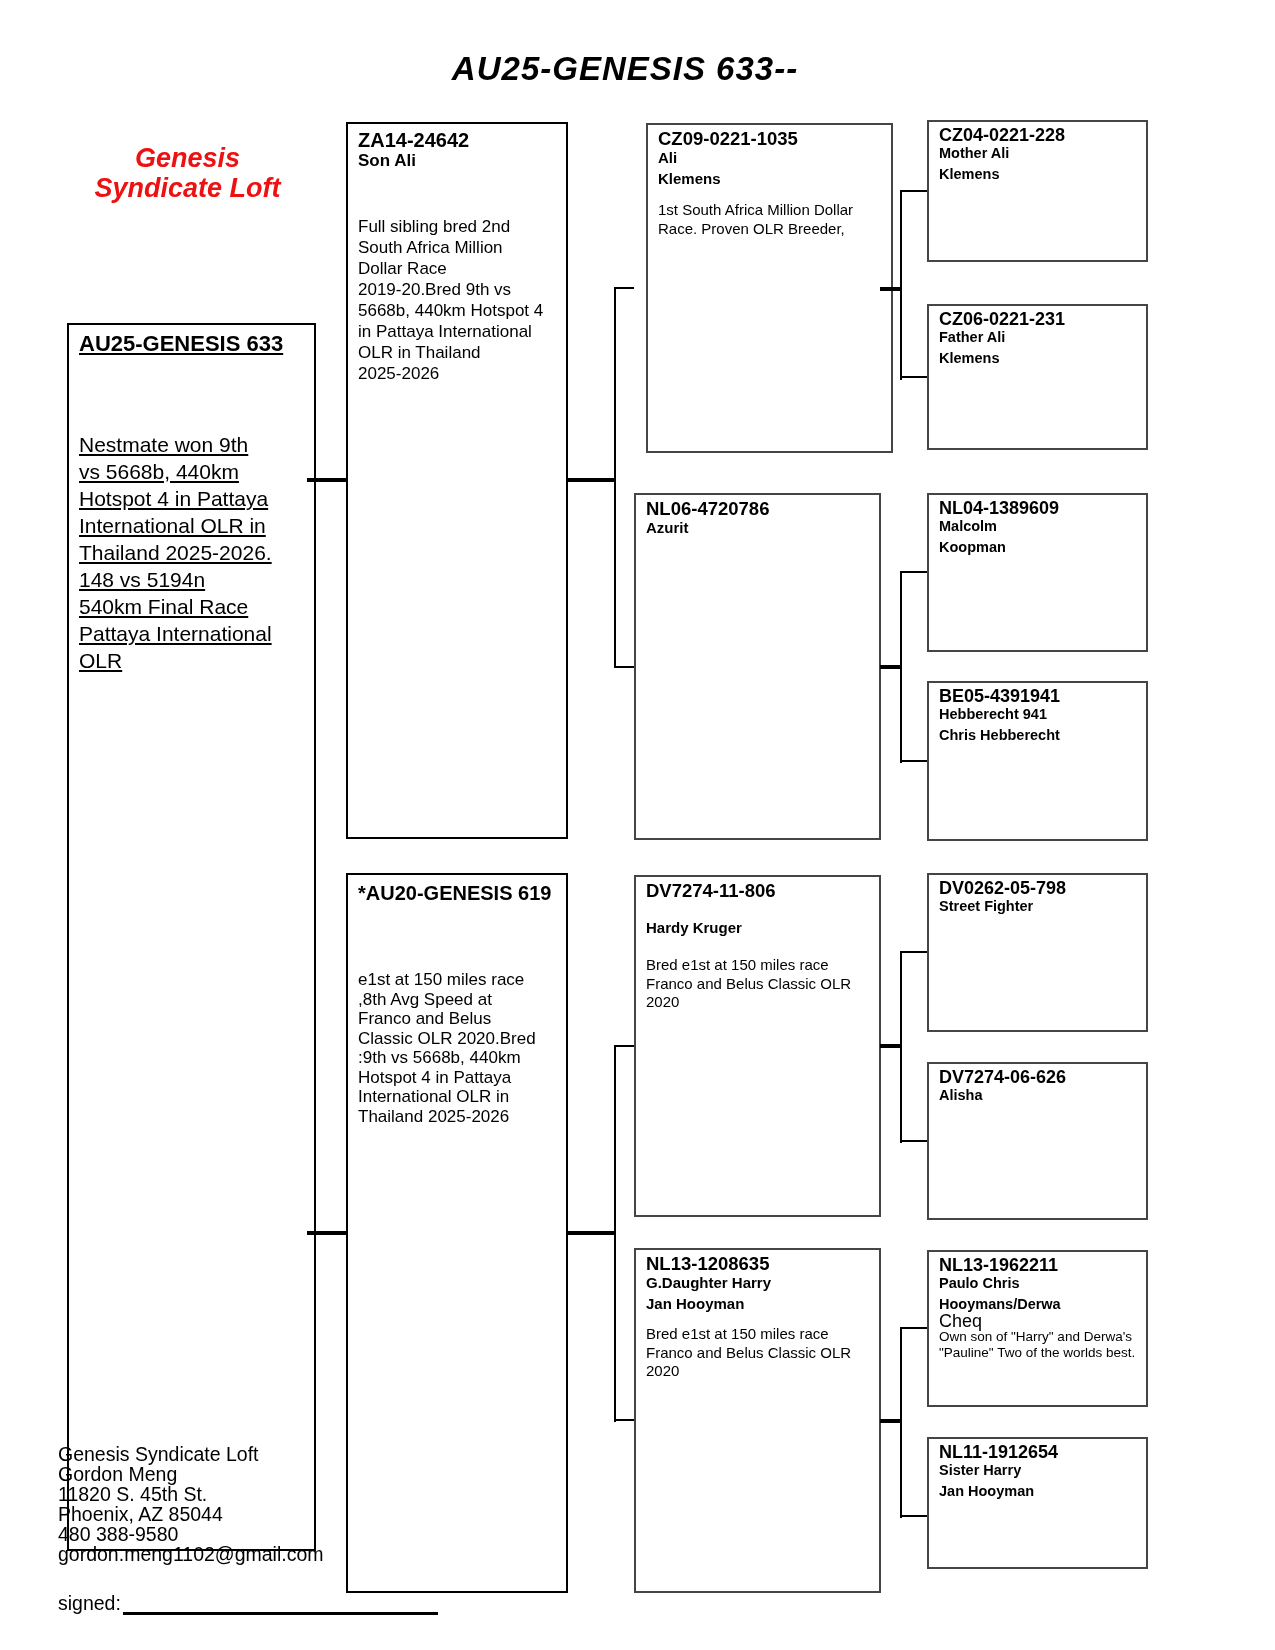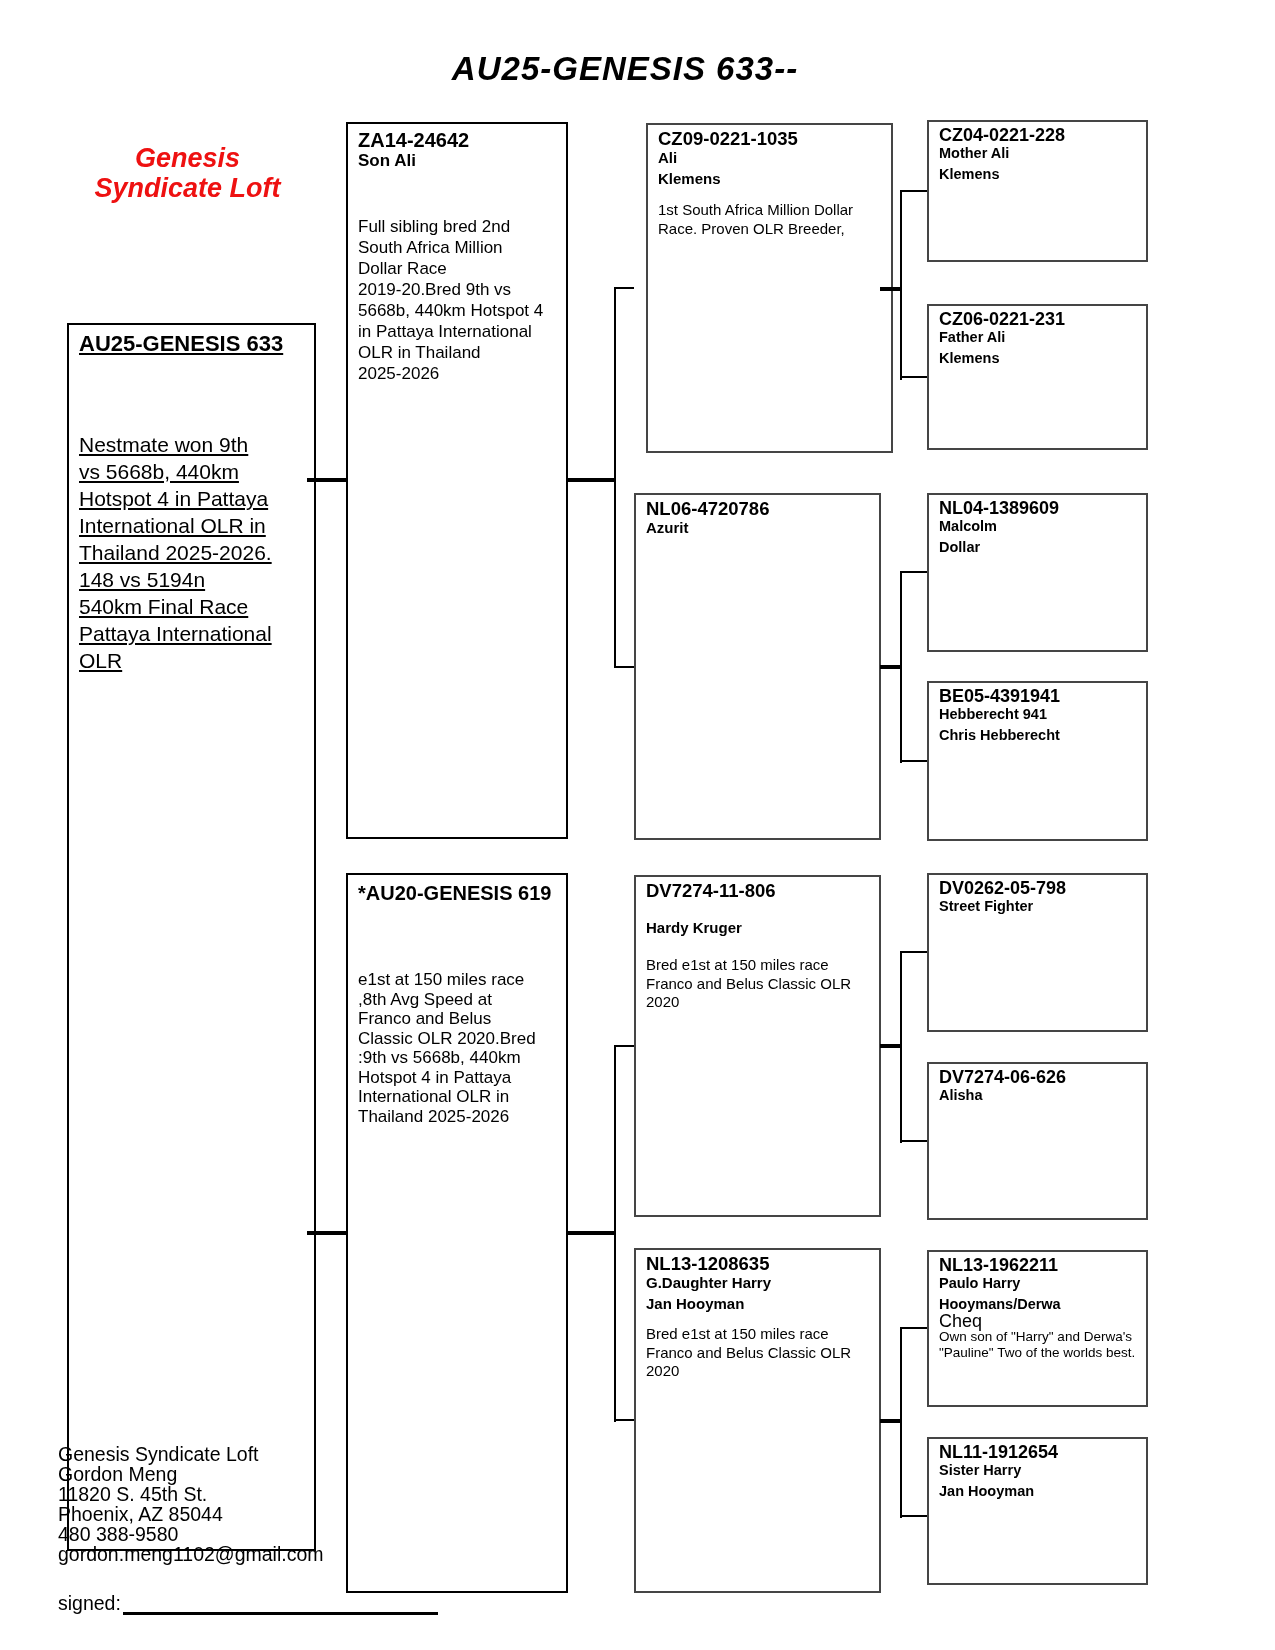--- a/index.html
+++ b/index.html
@@ -36,21 +36,21 @@
   #box-g3d .note{margin-top:12px;}
   
   .g4{left:927px;width:221px;padding:4px 10px;border-color:#454545;}
   #box-g4a{top:120px;height:142px;}
   #box-g4b{top:304px;height:146px;}
   #box-g4c{top:493px;height:159px;}
   #box-g4d{top:681px;height:160px;}
   #box-g4e{top:873px;height:159px;}
   #box-g4f{top:1062px;height:158px;}
   #box-g4g{top:1250px;height:157px;}
-  #box-g4h{top:1437px;height:148px;}
+  #box-g4h{top:1437px;height:132px;}
   .g4 .ring{font-size:18px;line-height:19px;}
   .g4 .name,.g4 .breeder{font-size:14.5px;line-height:17px;font-weight:bold;}
   .g4 .breeder{margin-top:4px;}
   .g4 .extra{font-size:18px;line-height:16px;}
   .g4 .note{font-size:13.5px;line-height:15.5px;}
   
   #page-title{position:absolute;left:0;top:50px;width:1250px;text-align:center;
               font-size:33px;font-weight:bold;font-style:italic;letter-spacing:1px;}
   #loft-name{position:absolute;left:40px;top:116px;width:295px;text-align:center;
              font-size:27px;line-height:30px;font-weight:bold;font-style:italic;margin-top:27px;}
@@ -142,38 +142,38 @@
     <div class="breeder">Klemens</div>
   </div>
   <div class="box g4" id="box-g4b">
     <div class="ring">CZ06-0221-231</div>
     <div class="name">Father Ali</div>
     <div class="breeder">Klemens</div>
   </div>
   <div class="box g4" id="box-g4c">
     <div class="ring">NL04-1389609</div>
     <div class="name">Malcolm</div>
-    <div class="breeder">Dollar</div>
+    <div class="breeder">Koopman</div>
   </div>
   <div class="box g4" id="box-g4d">
     <div class="ring">BE05-4391941</div>
     <div class="name">Hebberecht 941</div>
     <div class="breeder">Chris Hebberecht</div>
   </div>
   <div class="box g4" id="box-g4e">
     <div class="ring">DV0262-05-798</div>
     <div class="name">Street Fighter</div>
   </div>
   <div class="box g4" id="box-g4f">
     <div class="ring">DV7274-06-626</div>
     <div class="name">Alisha</div>
   </div>
   <div class="box g4" id="box-g4g">
     <div class="ring">NL13-1962211</div>
-    <div class="name">Paulo Harry</div>
+    <div class="name">Paulo Chris</div>
     <div class="breeder">Hooymans/Derwa</div>
     <div class="extra">Cheq</div>
     <div class="note pre">Own son of "Harry" and Derwa's
 "Pauline" Two of the worlds best.</div>
   </div>
   <div class="box g4" id="box-g4h">
     <div class="ring">NL11-1912654</div>
     <div class="name">Sister Harry</div>
     <div class="breeder">Jan Hooyman</div>
   </div>

